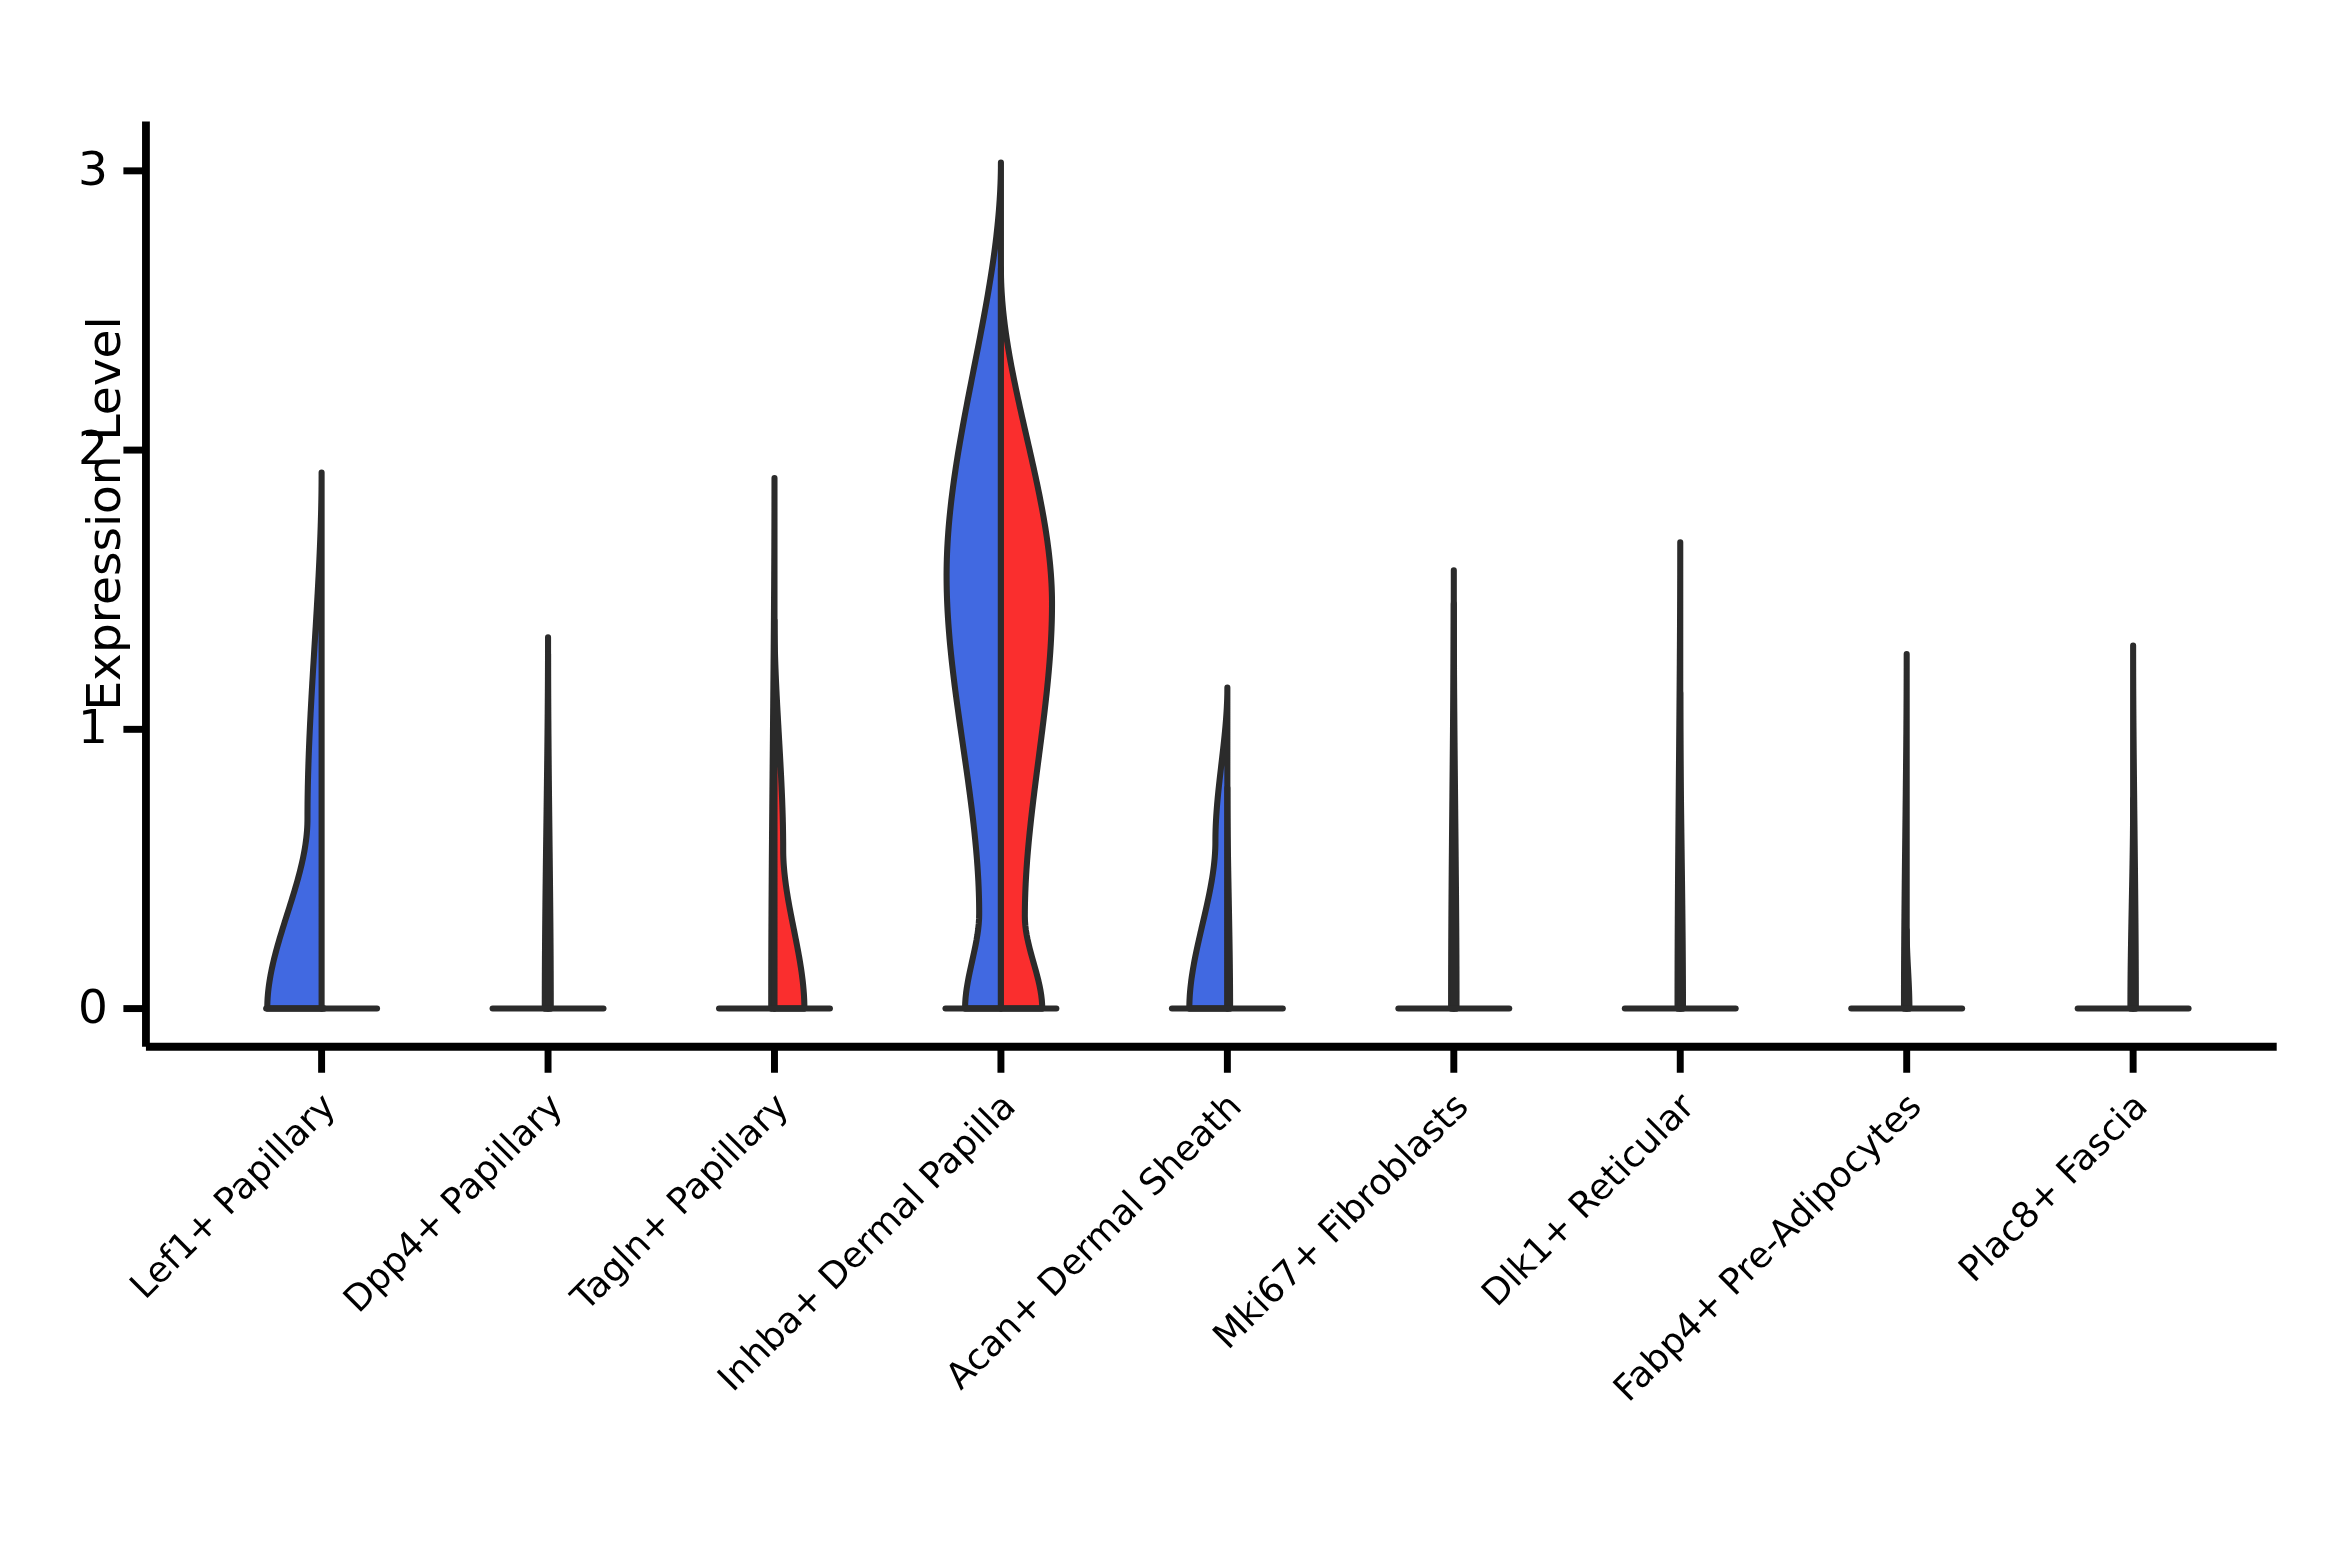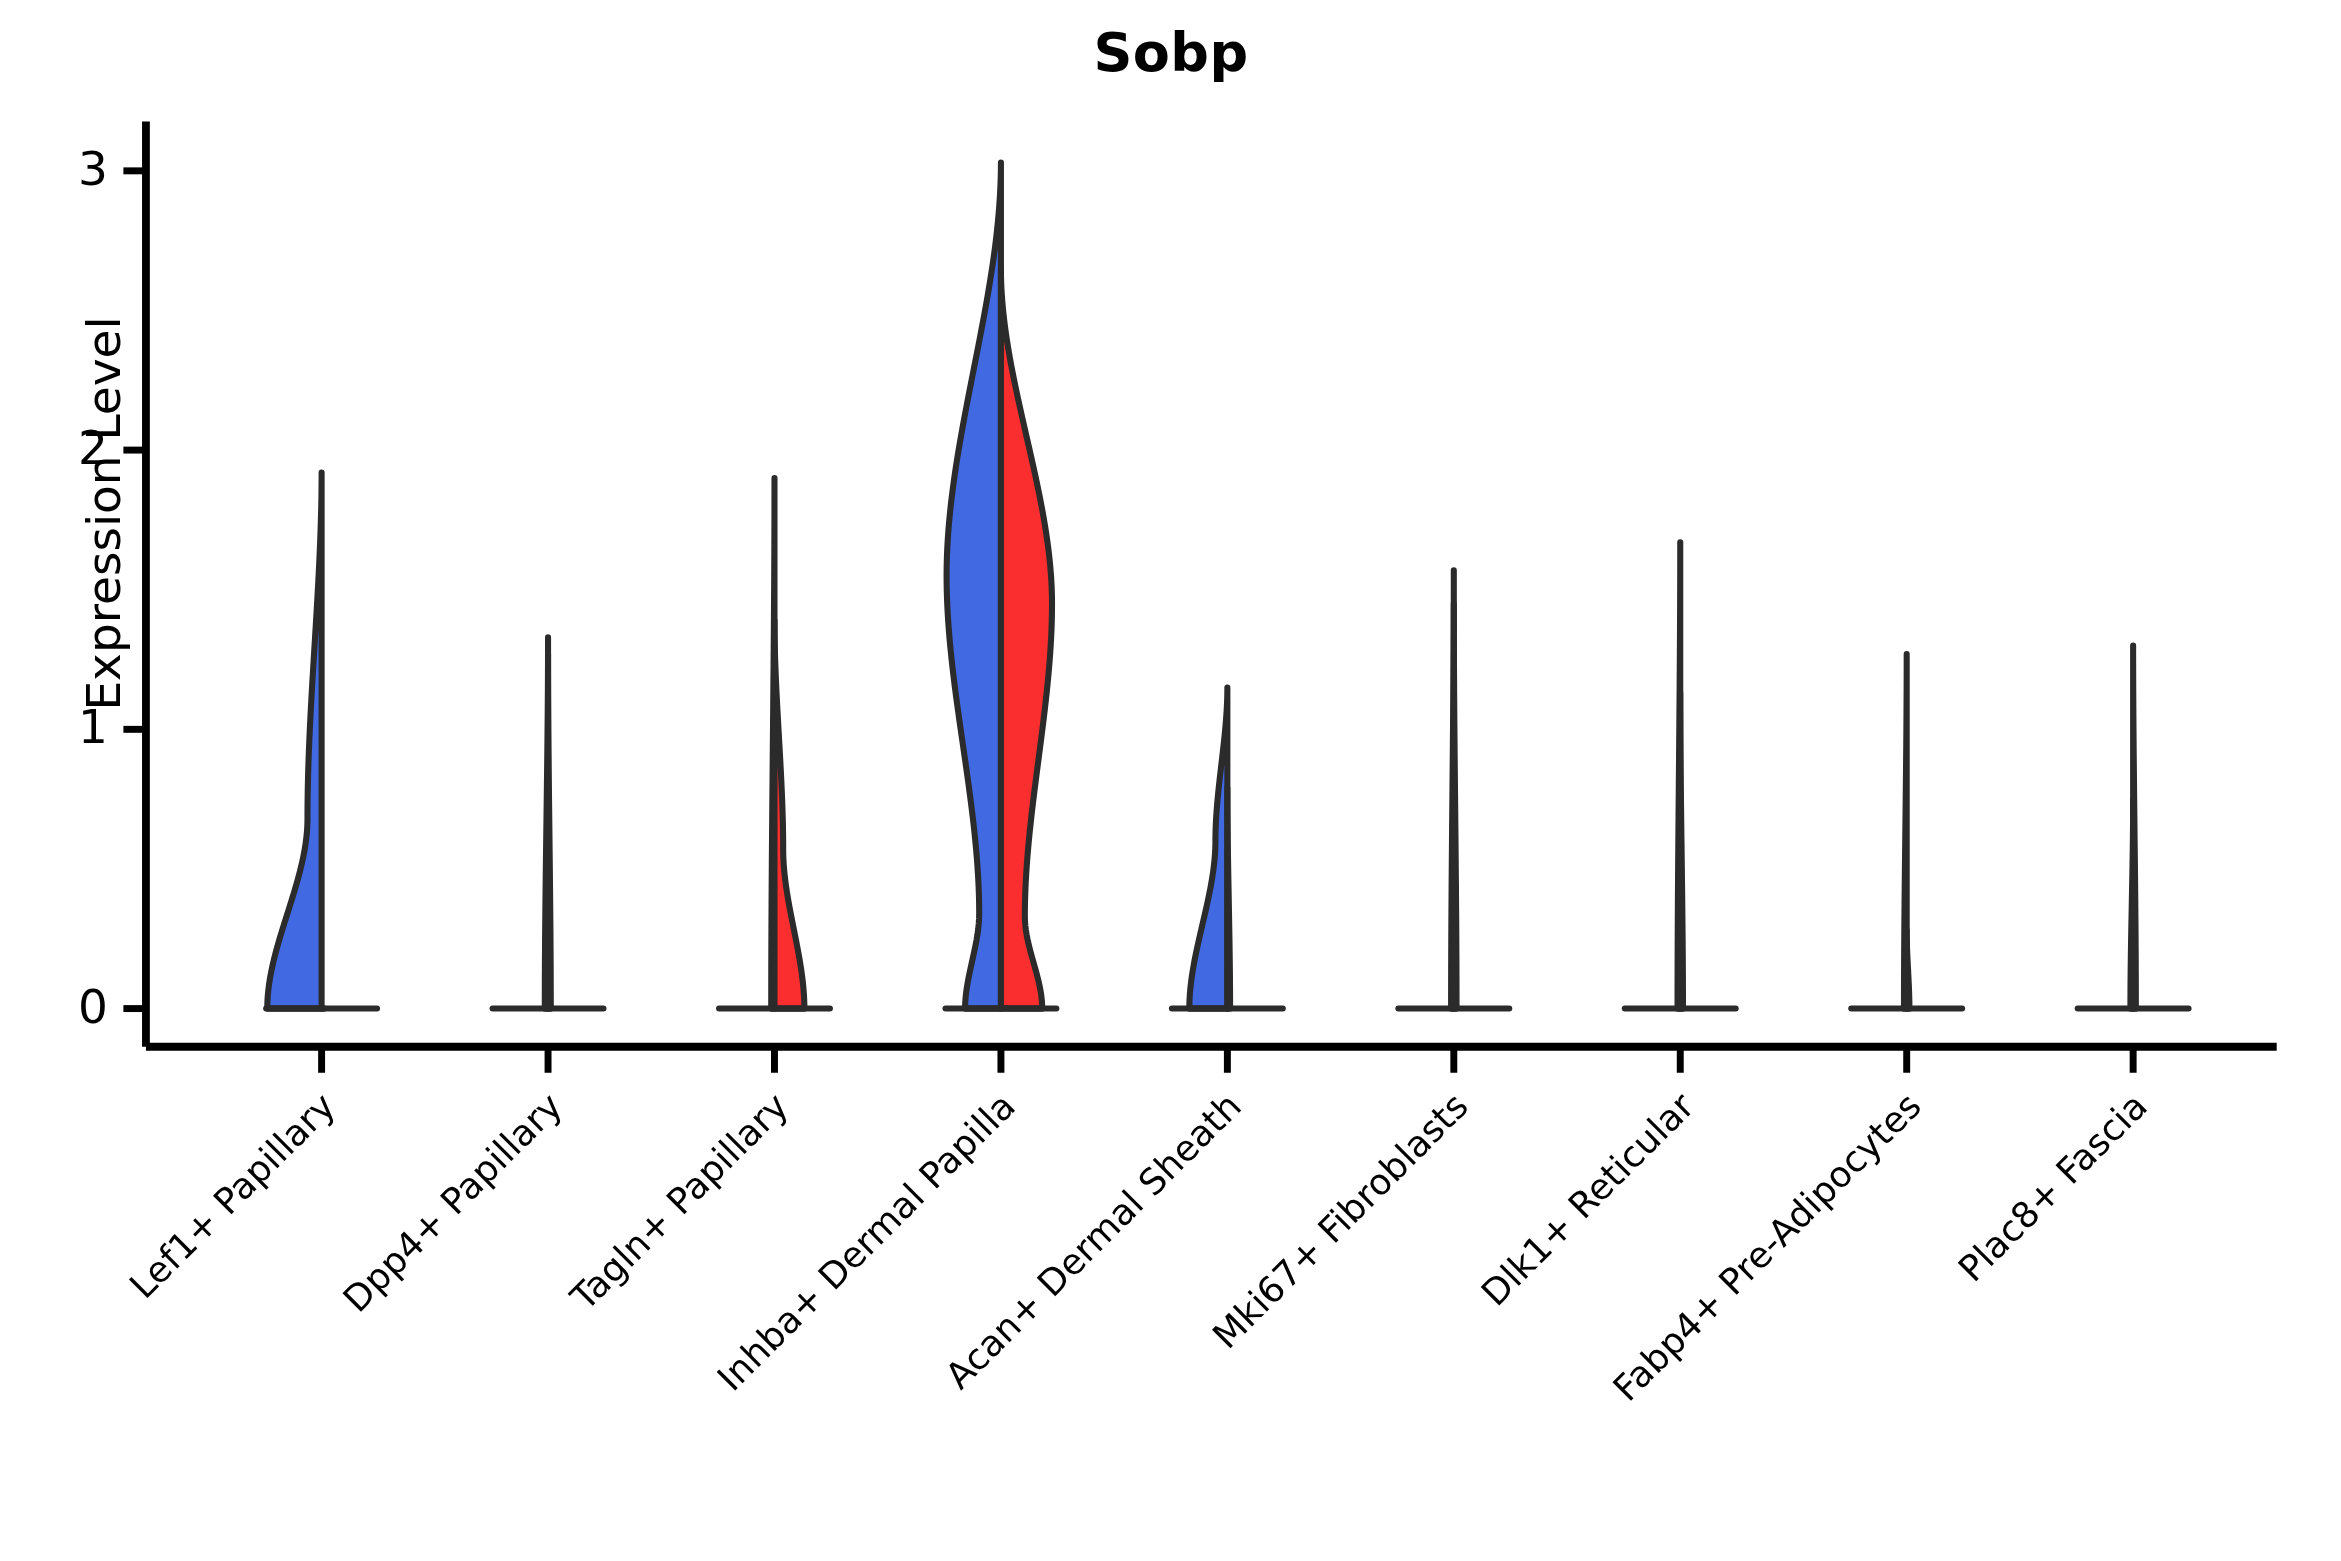--- a/index.html
+++ b/index.html
@@ -51,21 +51,20 @@
     transform:rotate(-45deg);
     font-family:"DejaVu Sans", sans-serif;
   }
   svg#canvas{position:absolute;left:0;top:0;}
 </style>
 </head>
 <body>
 
 <div id="figure">
 
-  <div id="plot-title">Sobp</div>
 
   <div id="ylabel">Expression Level</div>
 
   <div class="ytick-label" id="yt3" style="top: 145px; right: 2234px;">3</div>
   <div class="ytick-label" id="yt2" style="top: 424px; right: 2234px;">2</div>
   <div class="ytick-label" id="yt1" style="top: 703px; right: 2234px;">1</div>
   <div class="ytick-label" id="yt0" style="top: 983px; right: 2234px;">0</div>
 
   <svg id="canvas" width="2342" height="1561" viewBox="0 0 2700 1800">
     <g id="violin-layer">

